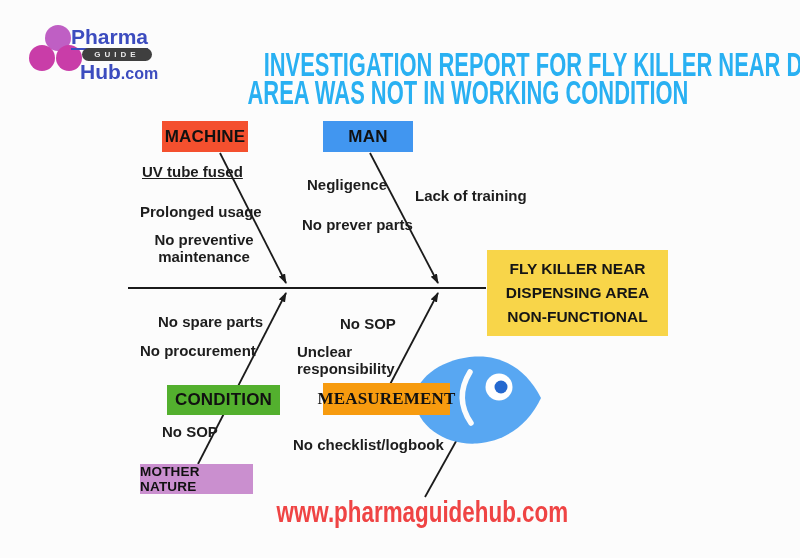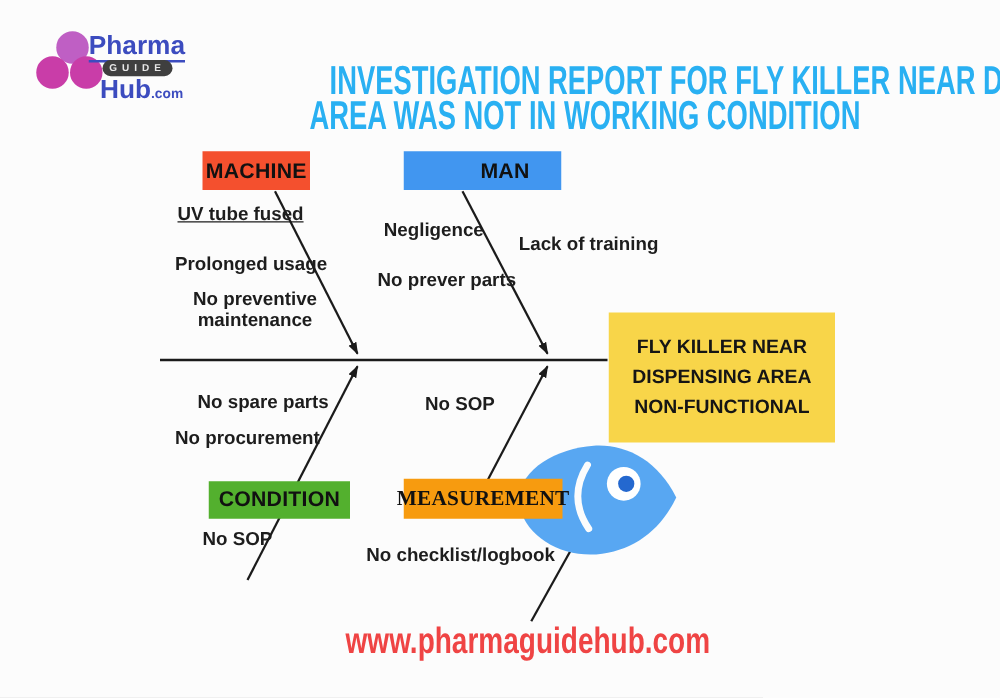--- a/index.html
+++ b/index.html
@@ -5,37 +5,37 @@
   html,body{margin:0;padding:0;background:#e8e8e8;}
   #stage{
     position:relative;width:800px;height:558px;background:#fcfcfc;
     font-family:"Liberation Sans",sans-serif;overflow:hidden;
   }
   svg{position:absolute;left:0;top:0;}
   
   .logo-circle{position:absolute;border-radius:50%;}
   .logo-text{position:absolute;color:#3c4cbf;font-weight:bold;line-height:1;}
   #logo-pharma{left:71px;top:26px;font-size:21px;border-bottom:2.5px solid #3c4cbf;padding-bottom:1px;}
-  #logo-badge{left:82px;top:48px;width:56px;height:13px;background:#3f3f3f;border-radius:7px;
+  #logo-badge{left:82px;top:48px;width:70px;height:13px;background:#3f3f3f;border-radius:7px;
     color:#e8e8e8;font-size:8px;font-weight:bold;letter-spacing:4px;text-align:center;line-height:13px;}
   #logo-hub{left:80px;top:61px;font-size:21px;}
-  #logo-com{font-size:11px;font-weight:bold;}
+  #logo-com{font-size:16px;font-weight:bold;}
   
   #title{position:absolute;left:142px;top:50px;width:652px;text-align:center;color:#29b0f2;}
   #title .squeeze{display:inline-block;transform:scale(0.73,1.08);transform-origin:center top;
     font-size:30px;font-weight:bold;line-height:0.92em;white-space:nowrap;letter-spacing:0px;}
   
   .cat-box{position:absolute;display:flex;align-items:center;justify-content:center;
     font-weight:bold;color:#111;font-size:17px;letter-spacing:0.2px;}
   #box-machine{left:162px;top:121px;width:86px;height:31px;background:#f4502e;}
-  #box-man{left:323px;top:121px;width:90px;height:31px;background:#4196f0;padding-left:36px;}
+  #box-man{left:323px;top:121px;width:90px;height:31px;background:#4196f0;}
   #box-material{left:167px;top:385px;width:113px;height:30px;background:#53b02e;}
   #box-measurement{left:323px;top:383px;width:127px;height:32px;background:#f79b0f;font-family:Liberation Serif, serif;}
   #box-mother{left:140px;top:464px;width:113px;height:30px;background:#ca8fcf;font-size:13.5px;}
-  #box-effect{left:487px;top:250px;width:181px;height:104px;background:#f8d549;
+  #box-effect{left:487px;top:250px;width:181px;height:86px;background:#f8d549;
     position:absolute;display:flex;align-items:center;justify-content:center;text-align:center;
     font-weight:bold;font-size:15.5px;line-height:1.55;color:#151515;padding:0 4px;box-sizing:border-box;}
   
   .cause{position:absolute;color:#1d1d1d;font-weight:bold;font-size:15px;line-height:1.12;}
   #c-uv{left:142px;top:164px;text-decoration:underline;}
   #c-prolonged{left:140px;top:204px;}
   #c-preventive{left:148px;top:232px;width:112px;text-align:center;}
   #c-negligence{left:307px;top:177px;}
   #c-prever{left:302px;top:217px;}
   #c-lack{left:415px;top:188px;}
@@ -91,32 +91,34 @@
 
   <div id="title">
     <div class="squeeze">INVESTIGATION REPORT FOR FLY KILLER NEAR DISPENSING</div><br>
     <div class="squeeze">AREA WAS NOT IN WORKING CONDITION</div>
   </div>
 
   <div class="cat-box" id="box-machine">MACHINE</div>
   <div class="cat-box" id="box-man">MAN</div>
   <div class="cat-box" id="box-material">CONDITION</div>
   <div class="cat-box" id="box-measurement">MEASUREMENT</div>
+  <div class="cat-box" id="box-mother">MOTHER NATURE</div>
 
   <div id="box-effect">FLY KILLER NEAR DISPENSING AREA NON-FUNCTIONAL</div>
 
   <div class="cause" id="c-uv">UV tube fused</div>
   <div class="cause" id="c-prolonged">Prolonged usage</div>
   <div class="cause" id="c-preventive">No preventive maintenance</div>
   <div class="cause" id="c-negligence">Negligence</div>
   <div class="cause" id="c-prever">No prever parts</div>
   <div class="cause" id="c-lack">Lack of training</div>
   <div class="cause" id="c-spare">No spare parts</div>
   <div class="cause" id="c-procurement">No procurement</div>
   <div class="cause" id="c-sop-meas">No SOP</div>
+  <div class="cause" id="c-unclear">Unclear responsibility</div>
   <div class="cause" id="c-sop-bottom">No SOP</div>
   <div class="cause" id="c-checklist">No checklist/logbook</div>
 
   <div id="footer-url">
     <span class="squeeze">www.pharmaguidehub.com</span>
   </div>
 
 </div>
 
 </body></html>

